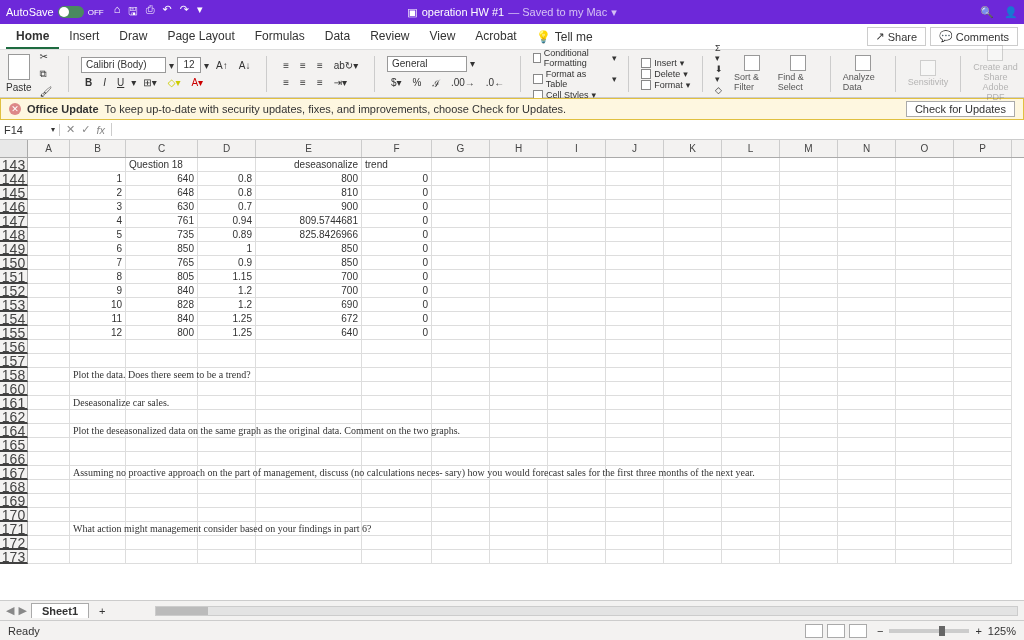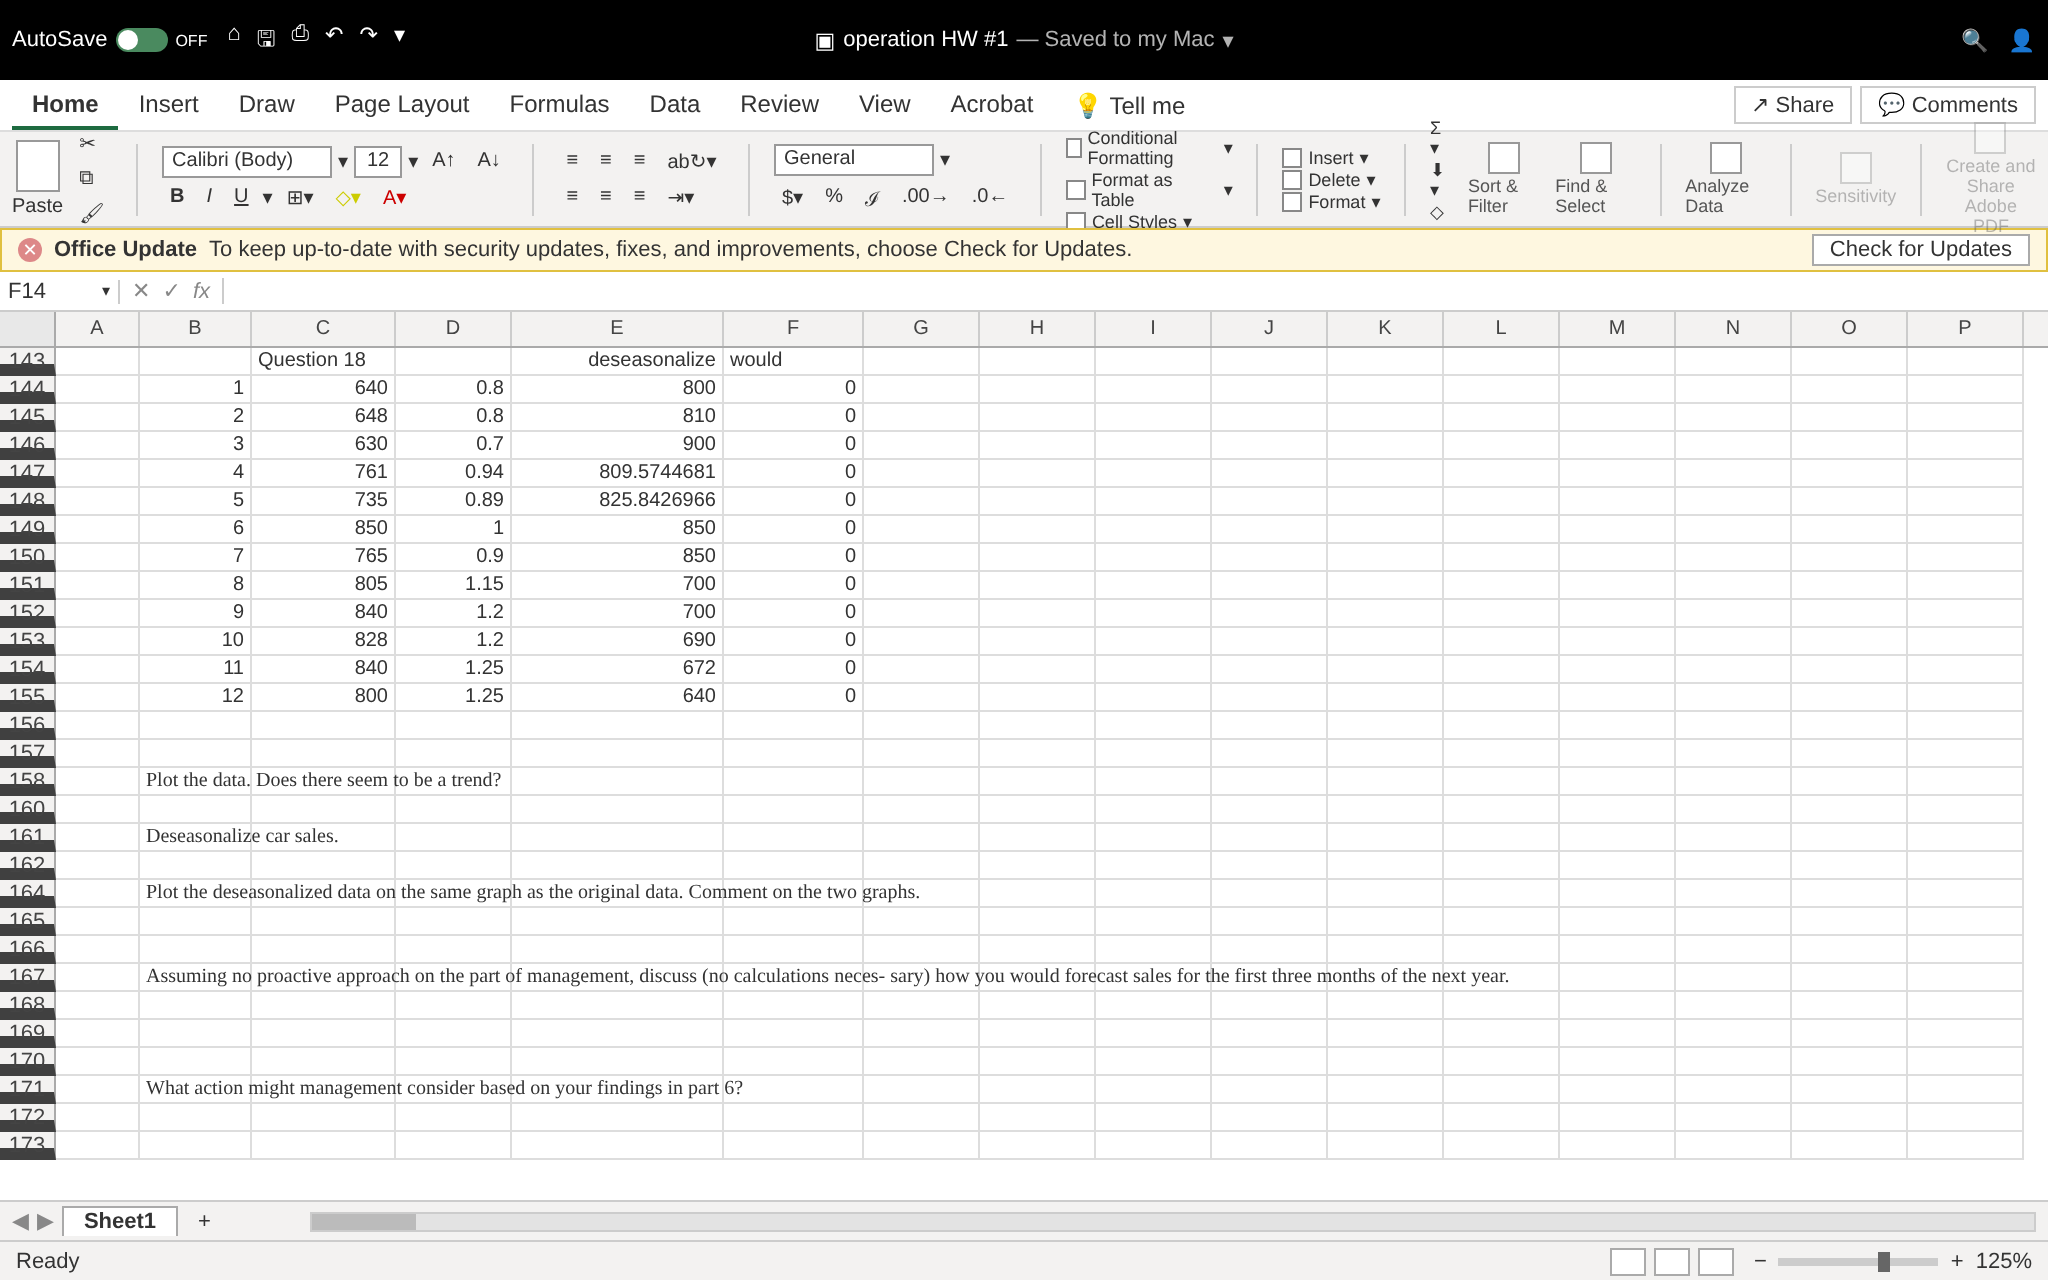--- a/index.html
+++ b/index.html
@@ -1,19 +1,19 @@
 <!DOCTYPE html>
 <html><head>
 <meta charset="utf-8">
 <style>
 * { margin: 0; padding: 0; box-sizing: border-box; font-family: -apple-system, BlinkMacSystemFont, "Segoe UI", sans-serif; }
 body { width: 1024px; height: 640px; overflow: hidden; background: #fff; font-size: 11px; color: #333; display: flex; flex-direction: column; }
 
 
-.titlebar { background: #000000; color: #fff; height: 40px; display: flex; align-items: center; padding: 0 6px; font-size: 11px; }
+.titlebar { background: #6d28d9; color: #fff; height: 24px; display: flex; align-items: center; padding: 0 6px; font-size: 11px; }
 .titlebar .autosave { display: flex; align-items: center; gap: 4px; }
 .titlebar .toggle { width: 26px; height: 12px; background: #4a8a5f; border-radius: 6px; position: relative; }
 .titlebar .toggle::after { content: ""; position: absolute; width: 10px; height: 10px; background: #fff; border-radius: 50%; top: 1px; left: 1px; }
 .titlebar .qat { display: flex; gap: 8px; margin-left: 10px; }
 .titlebar .qat span { cursor: pointer; }
 .titlebar .doc-title { position: absolute; left: 50%; transform: translateX(-50%); display: flex; align-items: center; gap: 4px; }
 .titlebar .doc-subtitle { opacity: 0.7; }
 .titlebar .right { margin-left: auto; display: flex; gap: 10px; }
 
 
@@ -55,21 +55,21 @@
 .formula-bar .fx-controls { display: flex; align-items: center; gap: 6px; padding: 0 6px; border-right: 1px solid #ccc; color: #888; }
 .formula-bar .fx-input { flex: 1; padding: 0 4px; }
 
 
 .grid-wrap { flex: 1; overflow: hidden; position: relative; }
 .col-headers { display: flex; height: 18px; background: #f3f2f1; border-bottom: 1px solid #aaa; position: sticky; top: 0; }
 .col-headers .corner { width: 28px; border-right: 1px solid #aaa; background: #e8e8e8; }
 .col-headers .ch { border-right: 1px solid #ccc; text-align: center; font-size: 10px; line-height: 18px; color: #444; }
 .rows { overflow: auto; height: calc(100% - 18px); }
 .row { display: flex; height: 14px; }
-.row .rh { width: 28px; background: #f3f2f1; border-right: 1px solid #aaa; border-bottom: 6px solid #404040; text-align: center; font-size: 11px; line-height: 14px; color: #444; }
+.row .rh { width: 28px; background: #f3f2f1; border-right: 1px solid #aaa; border-bottom: 2px solid #404040; text-align: center; font-size: 14px; line-height: 14px; color: #444; }
 .row .cell { border-right: 1px solid #ddd; border-bottom: 1px solid #ddd; font-size: 10px; line-height: 14px; padding: 0 3px; white-space: nowrap; overflow: visible; }
 .row .cell.num { text-align: right; }
 .row .cell.text { text-align: left; }
 .instruction { font-family: "Times New Roman", serif; font-size: 10px; }
 
 
 .sheet-tabs { height: 20px; background: #f3f2f1; border-top: 1px solid #ccc; display: flex; align-items: center; padding: 0 6px; gap: 4px; font-size: 11px; }
 .sheet-tabs .nav { color: #888; cursor: pointer; }
 .sheet-tabs .st { background: #fff; border: 1px solid #aaa; border-bottom: none; padding: 1px 10px; cursor: pointer; font-weight: 600; }
 .sheet-tabs .add { cursor: pointer; padding: 0 6px; }
@@ -276,21 +276,21 @@
       <div class="ch" style="width: 58px;">P</div>
     </div>
   <div class="rows" id="rows">
       <div class="row">
         <div class="rh">143</div>
         <div class="cell text" style="width: 42px;"></div>
         <div class="cell text" style="width: 56px;"></div>
         <div class="cell text" style="width: 72px;">Question 18</div>
         <div class="cell text" style="width: 58px;"></div>
         <div class="cell text" style="width: 106px; text-align: right;">deseasonalize</div>
-        <div class="cell text" style="width: 70px;">would</div>
+        <div class="cell text" style="width: 70px;">trend</div>
         <div class="cell text" style="width: 58px;"></div>
         <div class="cell text" style="width: 58px;"></div>
         <div class="cell text" style="width: 58px;"></div>
         <div class="cell text" style="width: 58px;"></div>
         <div class="cell text" style="width: 58px;"></div>
         <div class="cell text" style="width: 58px;"></div>
         <div class="cell text" style="width: 58px;"></div>
         <div class="cell text" style="width: 58px;"></div>
         <div class="cell text" style="width: 58px;"></div>
         <div class="cell text" style="width: 58px;"></div>

